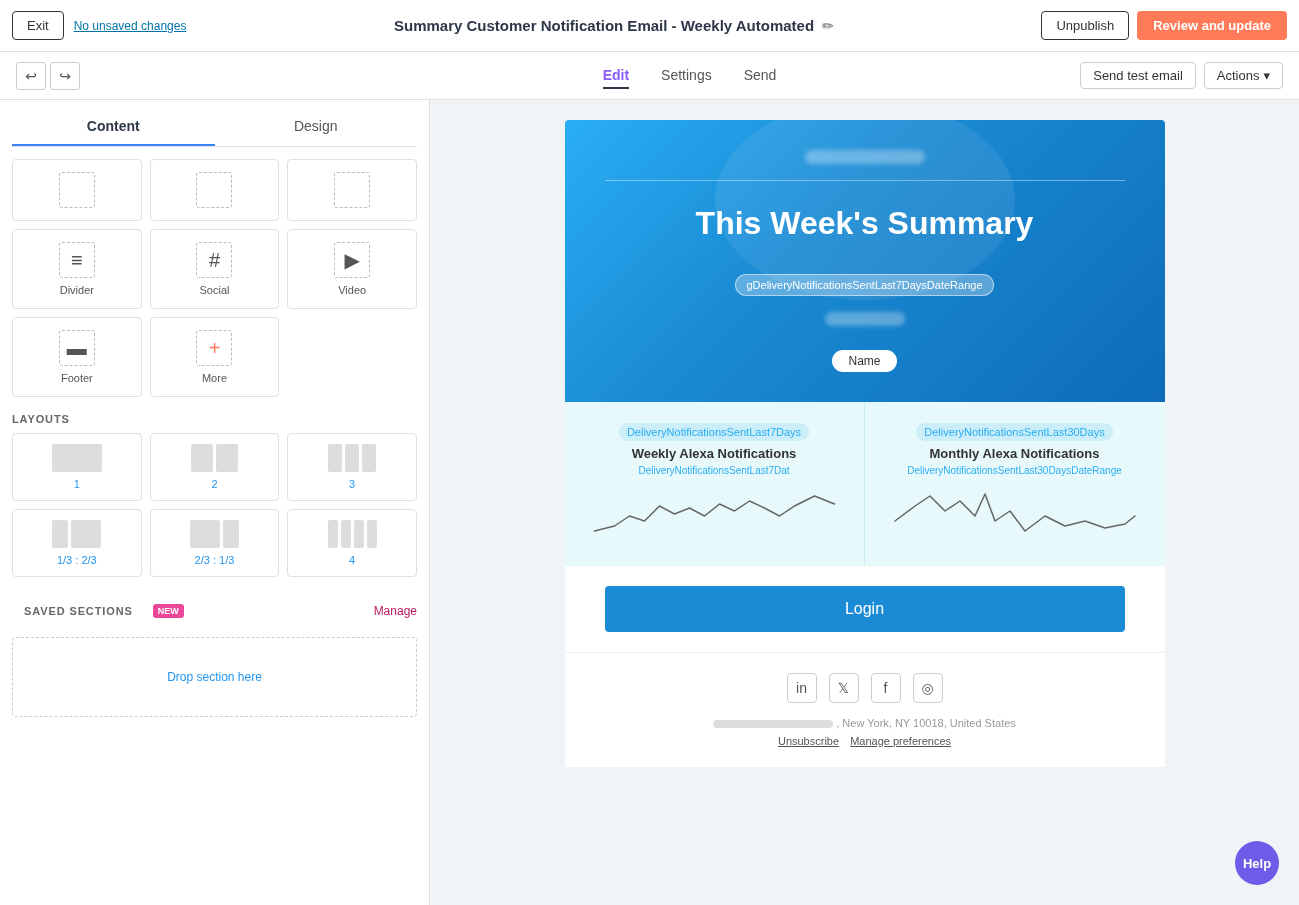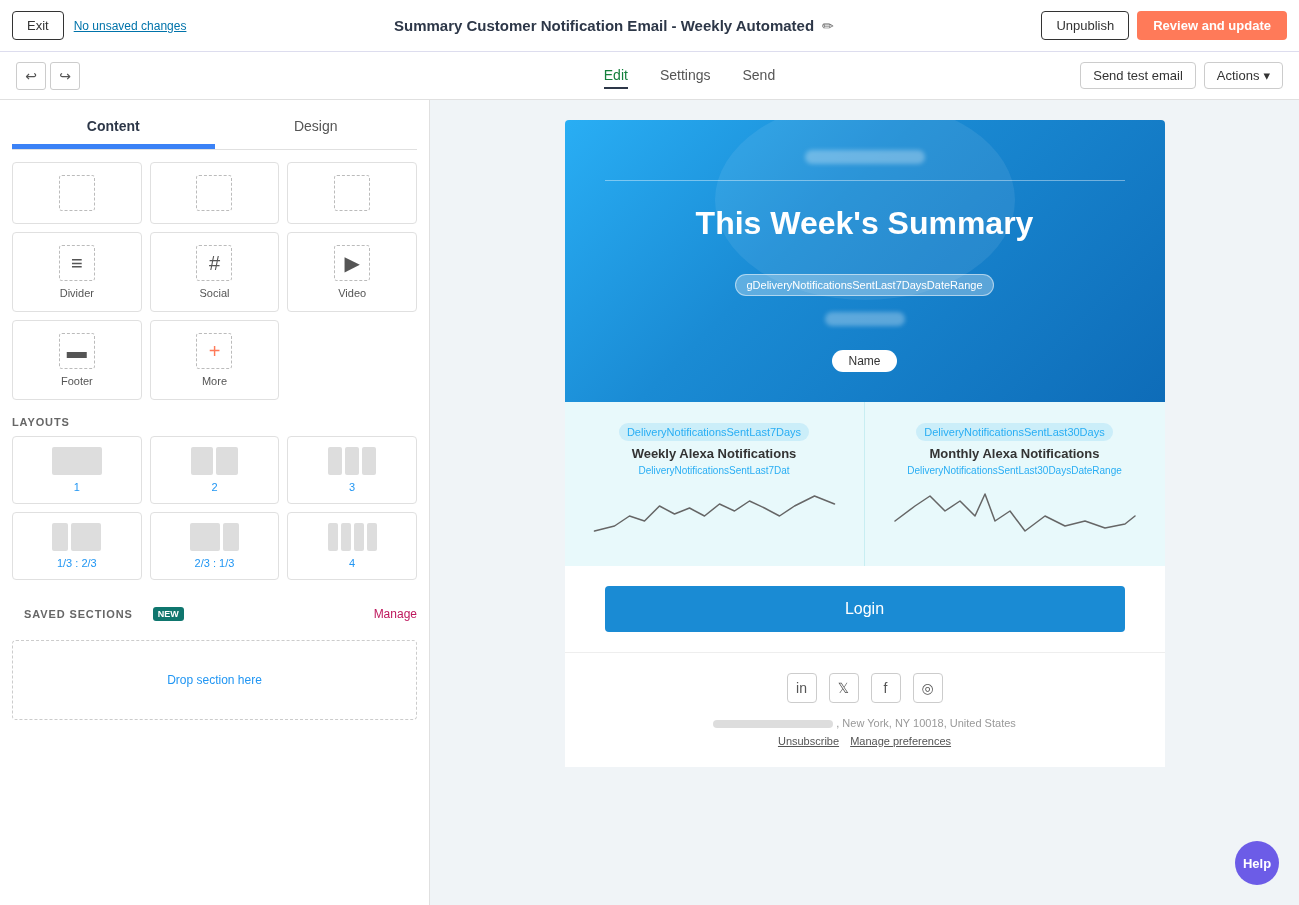--- a/index.html
+++ b/index.html
@@ -35,21 +35,21 @@
       display: flex; align-items: center; background: #fff; border-bottom: 1px solid #e0e0e0;
       height: 48px; padding: 0 16px; position: relative;
     }
     .undo-redo { display: flex; gap: 4px; margin-right: 16px; }
     .undo-btn {
       border: 1px solid #ccc; background: #fff; border-radius: 3px;
       width: 30px; height: 28px; cursor: pointer; font-size: 14px; display: flex; align-items: center; justify-content: center; color: #555;
     }
     .tabs { display: flex; align-items: center; flex: 1; justify-content: center; gap: 32px; }
     .tab { font-size: 14px; color: #555; cursor: pointer; padding: 4px 0; border-bottom: 2px solid transparent; }
-    .tab.active { color: #15803d; font-weight: 400; border-bottom: 2px solid #2d3748; }
+    .tab.active { color: #8b5cf6; font-weight: 700; border-bottom: 2px solid #2d3748; }
     .sec-bar-right { display: flex; gap: 8px; position: absolute; right: 16px; }
     .btn-send-test {
       border: 1px solid #ccc; background: #fff; color: #333; padding: 5px 12px;
       border-radius: 4px; cursor: pointer; font-size: 13px;
     }
     .btn-actions {
       border: 1px solid #ccc; background: #fff; color: #333; padding: 5px 12px;
       border-radius: 4px; cursor: pointer; font-size: 13px; display: flex; align-items: flex-end; gap: 4px;
     }
 
@@ -61,21 +61,21 @@
       width: 430px; background: #fff; border-right: 1px solid #e0e0e0;
       overflow-y: auto; padding: 8px 12px;
     }
 
     
     .panel-tabs { display: flex; border-bottom: 1px solid #e0e0e0; margin-bottom: 12px; }
     .panel-tab {
       flex: 1; text-align: center; padding: 10px 0; font-size: 14px;
       color: #555; cursor: pointer; border-bottom: 2px solid transparent;
     }
-    .panel-tab.active { color: #2d3748; font-weight: 600; border-bottom: 5px solid #3b82f6; }
+    .panel-tab.active { color: #2d3748; font-weight: 600; border-bottom: 2px solid #3b82f6; }
 
     
     .block-grid { display: grid; grid-template-columns: repeat(3, 1fr); gap: 8px; margin-bottom: 16px; }
     .block-item {
       border: 1px solid #e0e0e0; border-radius: 4px; padding: 12px 8px;
       display: flex; flex-direction: column; align-items: center; gap: 6px;
       cursor: pointer; background: #fff;
     }
     .block-icon { font-size: 20px; color: #555; }
     .block-label { font-size: 11px; color: #555; text-align: center; }
@@ -93,21 +93,21 @@
       border: 1px solid #e0e0e0; border-radius: 4px; padding: 10px 8px;
       display: flex; flex-direction: column; align-items: center; gap: 6px;
       cursor: pointer; background: #fff;
     }
     .layout-preview { display: flex; gap: 3px; height: 28px; align-items: flex-end; }
     .layout-col { background: #ddd; border-radius: 2px; }
     .layout-label { font-size: 11px; color: #2196f3; font-weight: 500; }
 
     
     .saved-section-header { display: flex; align-items: center; gap: 8px; margin-bottom: 8px; }
-    .new-badge { background: #0f766e; color: #fff; font-size: 9px; font-weight: 700; padding: 2px 5px; border-radius: 3px; }
+    .new-badge { background: #ec4899; color: #fff; font-size: 9px; font-weight: 700; padding: 2px 5px; border-radius: 3px; }
     .manage-link { color: #be185d; font-size: 12px; cursor: pointer; margin-left: auto; }
     .drop-zone {
       border: 1px dashed #ccc; border-radius: 4px; height: 80px;
       display: flex; align-items: center; justify-content: center;
       color: #2196f3; font-size: 12px; cursor: pointer;
     }
 
     
     .right-content { flex: 1; background: #f0f4f7; overflow-y: auto; display: flex; justify-content: center; padding: 20px; }
 

